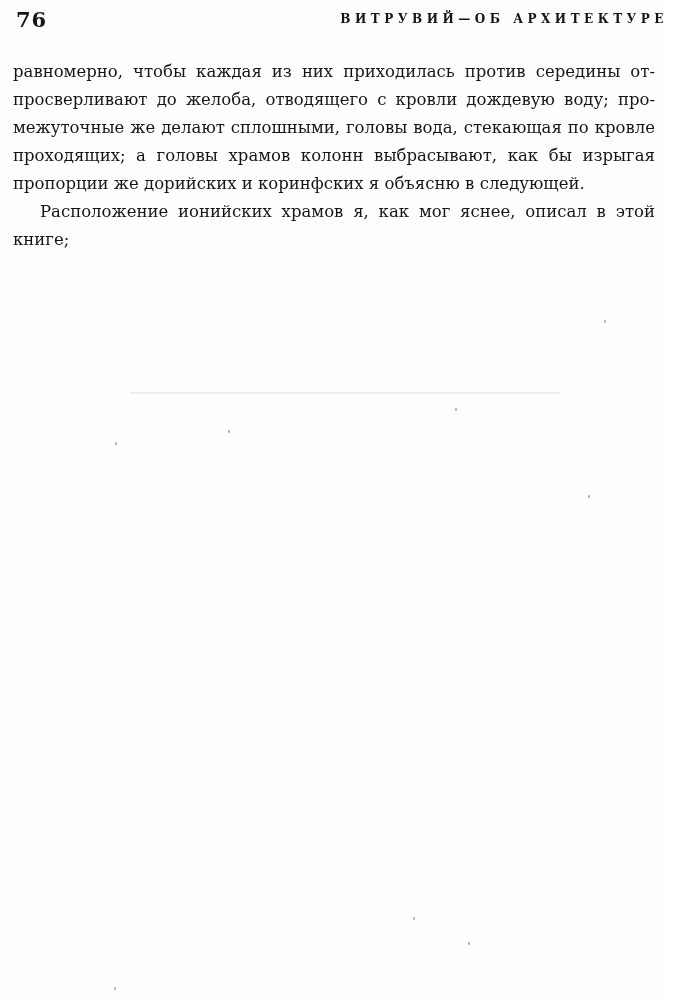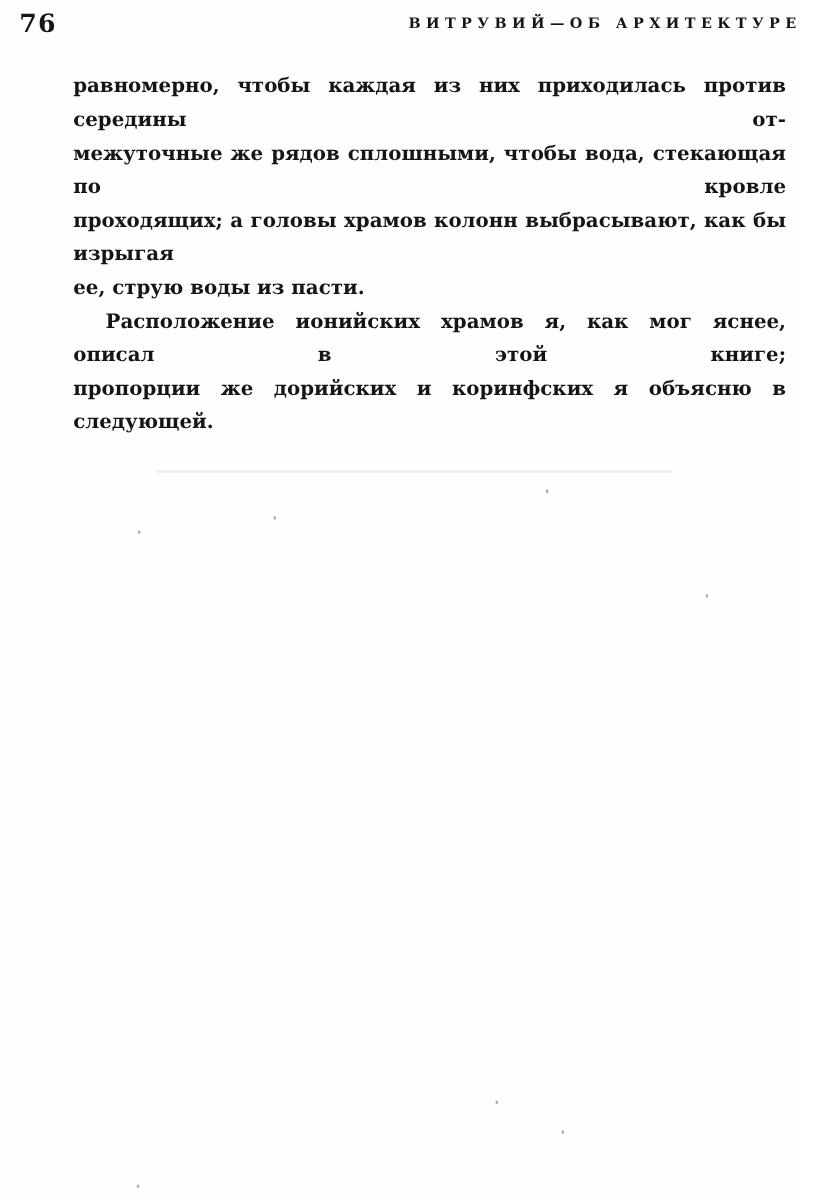--- a/index.html
+++ b/index.html
@@ -40,26 +40,25 @@
     left: 13px;
     right: 13px;
   }
   .para {
     margin: 0;
     padding: 0;
   }
   .line {
     display: block;
     font-size: 16.5px;
-    font-weight: 700;
+    font-weight: 400;
     line-height: 28px;
     text-align: justify;
     text-align-last: justify;
     white-space: normal;
-    margin-left: 48px;
   }
   .line.lastline {
     text-align-last: left;
   }
   .line.indent {
     text-indent: 27px;
   }
   
   .speck {
     position: absolute;
@@ -85,28 +84,28 @@
 <div class="page">
 
   <div class="page-num">76</div>
 
   <div class="running-title">ВИТРУВИЙ—ОБ АРХИТЕКТУРЕ</div>
 
   <div class="body-text">
 
     <p class="para">
       <span class="line">равномерно, чтобы каждая из них приходилась против середины от-</span>
-      <span class="line">межуточные же рядов сплошными, чтобы вода, стекающая по кровле</span>
+      <span class="line">просверливают до желоба, отводящего с кровли дождевую воду; про-</span>
+      <span class="line">межуточные же делают сплошными, головы вода, стекающая по кровле</span>
       <span class="line">проходящих; а головы храмов колонн выбрасывают, как бы изрыгая</span>
-      <span class="line lastline">ее, струю воды из пасти.</span>
     </p>
 
     <p class="para">
+      <span class="line lastline">пропорции же дорийских и коринфских я объясню в следующей.</span>
       <span class="line indent">Расположение ионийских храмов я, как мог яснее, описал в этой книге;</span>
-      <span class="line lastline">пропорции же дорийских и коринфских я объясню в следующей.</span>
     </p>
 
   </div>
 
   <div class="streak"></div>
   <div class="speck" style="left:455px; top:408px;"></div>
   <div class="speck" style="left:228px; top:430px;"></div>
   <div class="speck" style="left:115px; top:442px;"></div>
   <div class="speck" style="left:588px; top:495px;"></div>
   <div class="speck" style="left:604px; top:320px;"></div>

